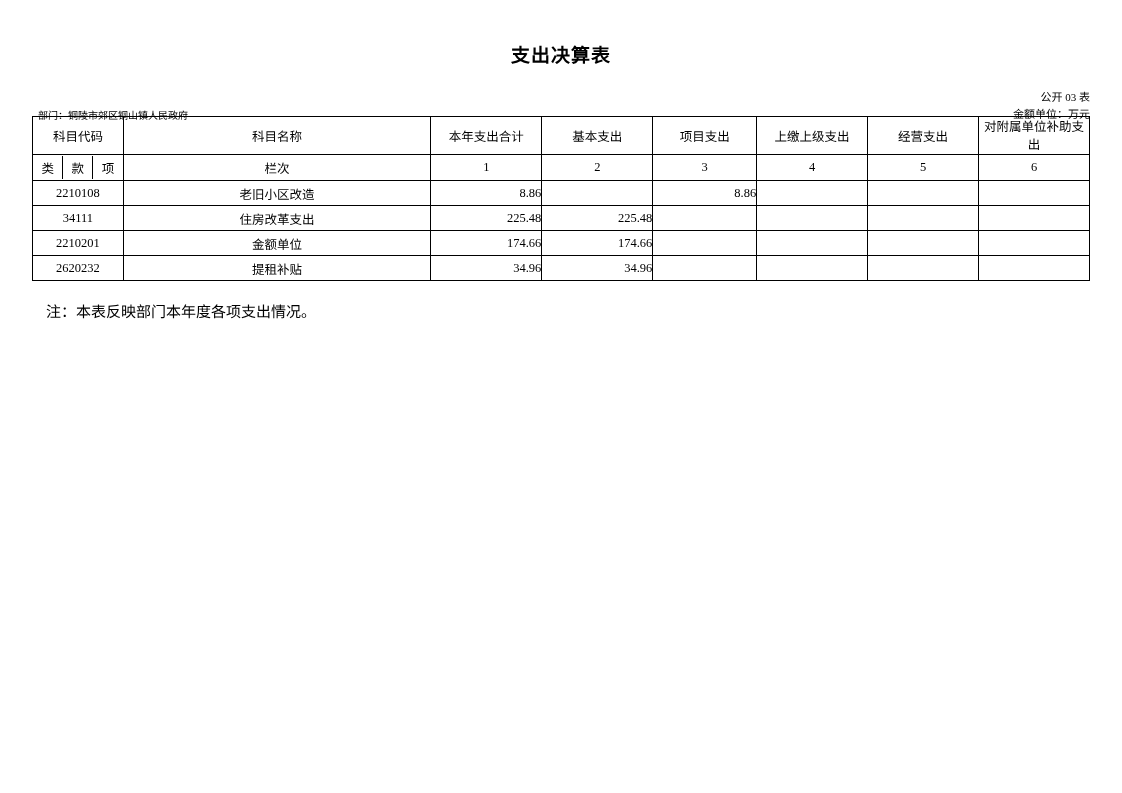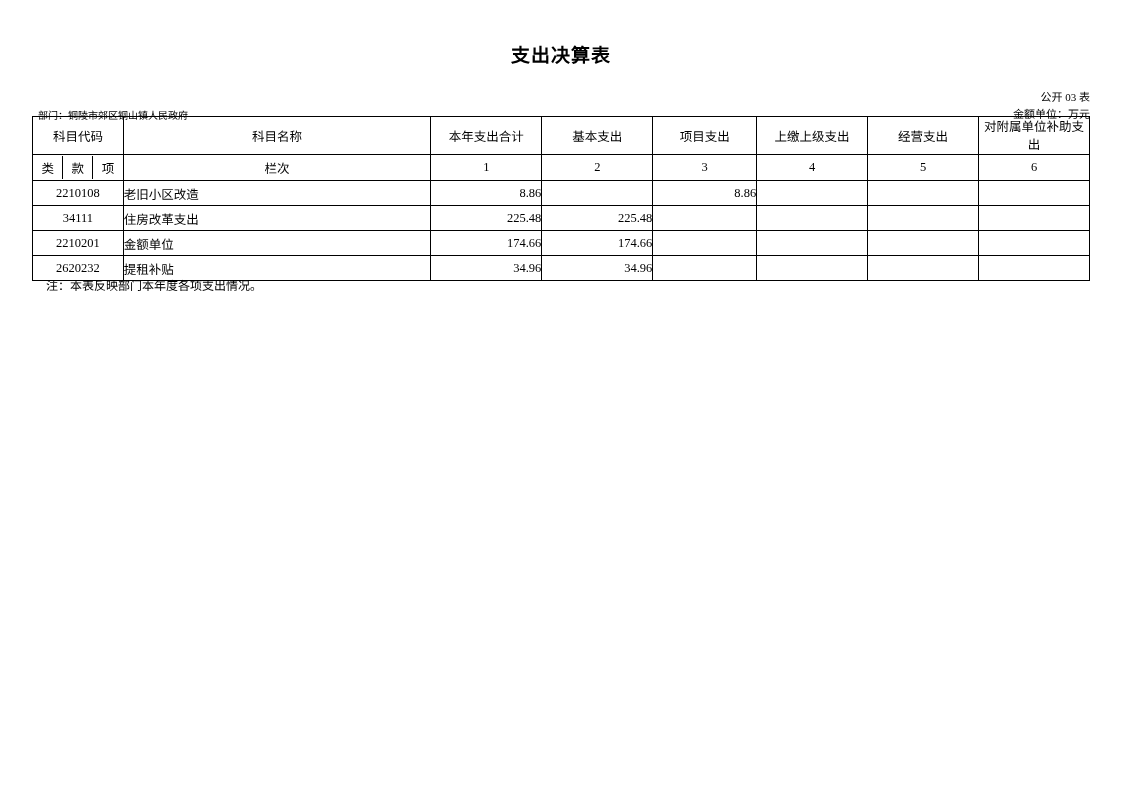--- a/index.html
+++ b/index.html
@@ -82,31 +82,31 @@
   .data-cell {
     height: 24px;
     font-size: 12px;
   }
   .code-cell {
     padding-left: 4px;
     text-align: center;
   }
   .name-cell {
     padding-left: 10px;
-    text-align: left;
+    text-align: center;
   }
   .num-cell {
     padding-right: 7px;
     text-align: right;
   }
   .note {
     position: absolute;
     left: 46px;
-    top: 264px;
-    font-size: 12px;
+    top: 288px;
+    font-size: 15px;
   }
   .col-code { width: 90px; }
   .col-name { width: 305px; }
   .col-n1 { width: 110px; }
   .col-n2 { width: 110px; }
   .col-n3 { width: 103px; }
   .col-n4 { width: 110px; }
   .col-n5 { width: 110px; }
   .col-n6 { width: 110px; }
 </style>

